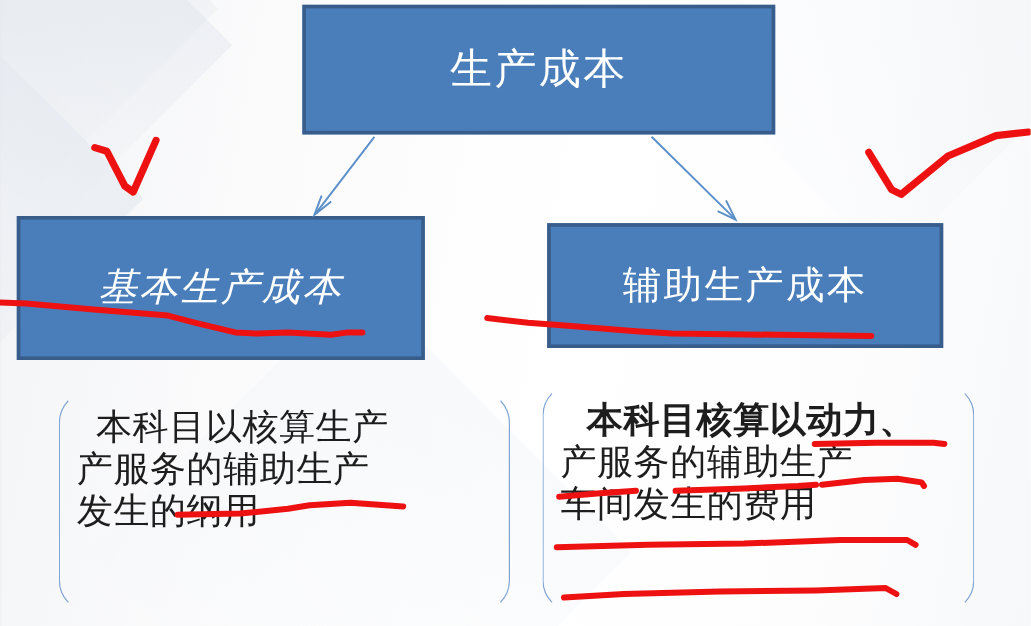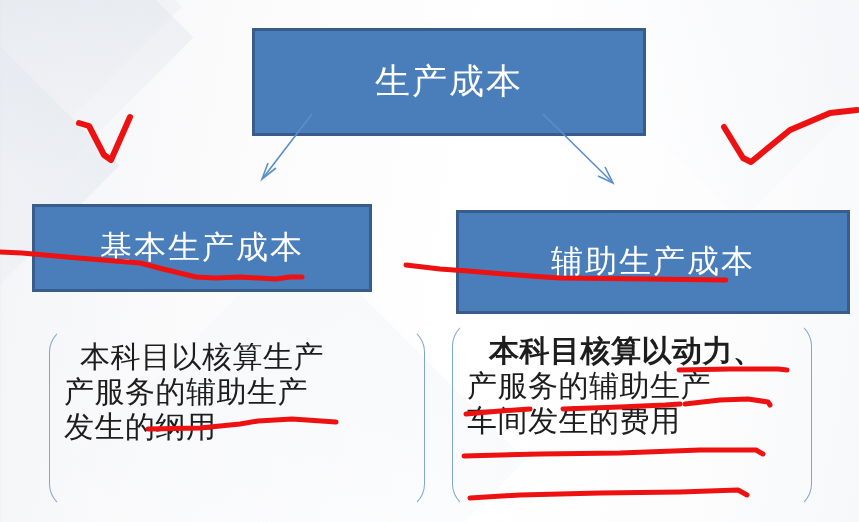--- a/index.html
+++ b/index.html
@@ -78,25 +78,24 @@
     box-sizing: border-box;
     background: #4A7EBB;
     border: 3px solid #385D8A;
     color: #ffffff;
     display: flex;
     align-items: center;
     justify-content: center;
     letter-spacing: 2px;
     text-align: center;
     line-height: 1.1;
-    margin-top: 24px;
   }
   #node-root  { left: 252px; top: 4px;   width: 394px; height: 108px; font-size: 35px; }
-  #node-left  { left: 32px;  top: 180px; width: 340px; height: 88px; font-size: 32px; }
-  #node-right { left: 456px; top: 186px; width: 394px; height: 104px; font-size: 32px; }
+  #node-left  { left: 14px;  top: 180px; width: 340px; height: 120px; font-size: 32px; font-style: italic; }
+  #node-right { left: 456px; top: 186px; width: 330px; height: 104px; font-size: 32px; }
 
   
   .callout {
     position: absolute;
     box-sizing: border-box;
     border: 1.6px solid #7FA5D4;
     border-radius: 26px;
     
     border-top-color: rgba(127,165,212,0.0);
     border-bottom-color: rgba(127,165,212,0.0);

